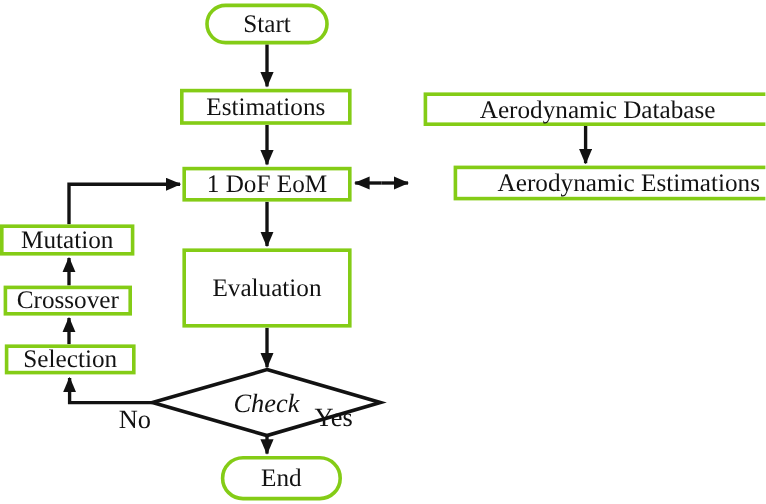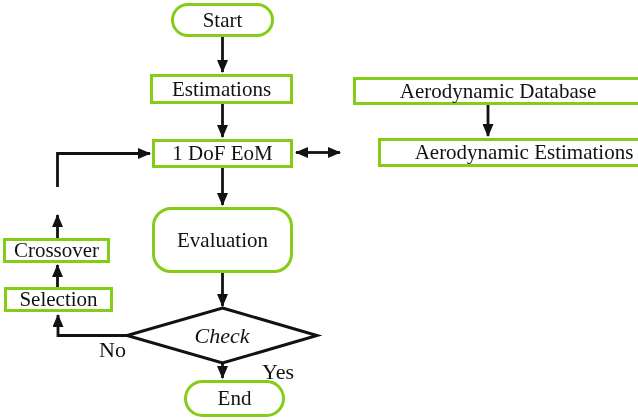--- a/index.html
+++ b/index.html
@@ -25,31 +25,31 @@
   .stadium{border-radius:19px;}
   
   #n-start      {left:171px;top:3px;  width:103px;height:34px;}
   #n-initialize {left:150px;top:74px; width:143px;height:30px;}
   #n-database   {left:343px;top:77px; width:290px;height:28px;margin-left:10px;}
   #n-eom        {left:152px;top:139px;width:141px;height:29px;}
   #n-estimations{left:343px;top:138px;width:292px;height:29px;margin-left:35px;}
   #n-mutation   {left:0px;  top:187px;width:112px;height:26px;}
   #n-crossover  {left:3px;  top:238px;width:107px;height:25px;}
   #n-selection  {left:4px;  top:287px;width:109px;height:25px;}
-  #n-evaluation {left:152px;top:207px;width:141px;height:66px;border-radius:19px;}
+  #n-evaluation {left:152px;top:207px;width:141px;height:66px;}
   #n-end        {left:184px;top:380px;width:101px;height:37px;}
   
   .float-label{
     position:absolute;
     font-size:22px;line-height:1;
     white-space:nowrap;
   }
   #check-label{left:172px;top:325px;width:100px;text-align:center;font-style:italic;}
   #no-label  {left:99px; top:339px;}
-  #yes-label {left:262px;top:361px;}
+  #yes-label {left:262px;top:337px;}
 </style>
 </head>
 <body>
 
 <div class="canvas">
 
   <svg class="wires" viewBox="0 0 638 420" xmlns="http://www.w3.org/2000/svg">
     <defs>
       <marker id="arrow" markerUnits="userSpaceOnUse" markerWidth="13" markerHeight="11" refX="12" refY="5.5" orient="auto">
         <path d="M0,0 L13,5.5 L0,11 Z" fill="#121212"></path>
@@ -85,20 +85,23 @@
   </div>
 
   <div class="node" id="n-eom">
     <span>1 DoF EoM</span>
   </div>
 
   <div class="node" id="n-estimations">
     <span>Aerodynamic Estimations</span>
   </div>
 
+  <div class="node" id="n-mutation">
+    <span>Mutation</span>
+  </div>
 
   <div class="node" id="n-crossover">
     <span>Crossover</span>
   </div>
 
   <div class="node" id="n-selection">
     <span>Selection</span>
   </div>
 
   <div class="node" id="n-evaluation">

